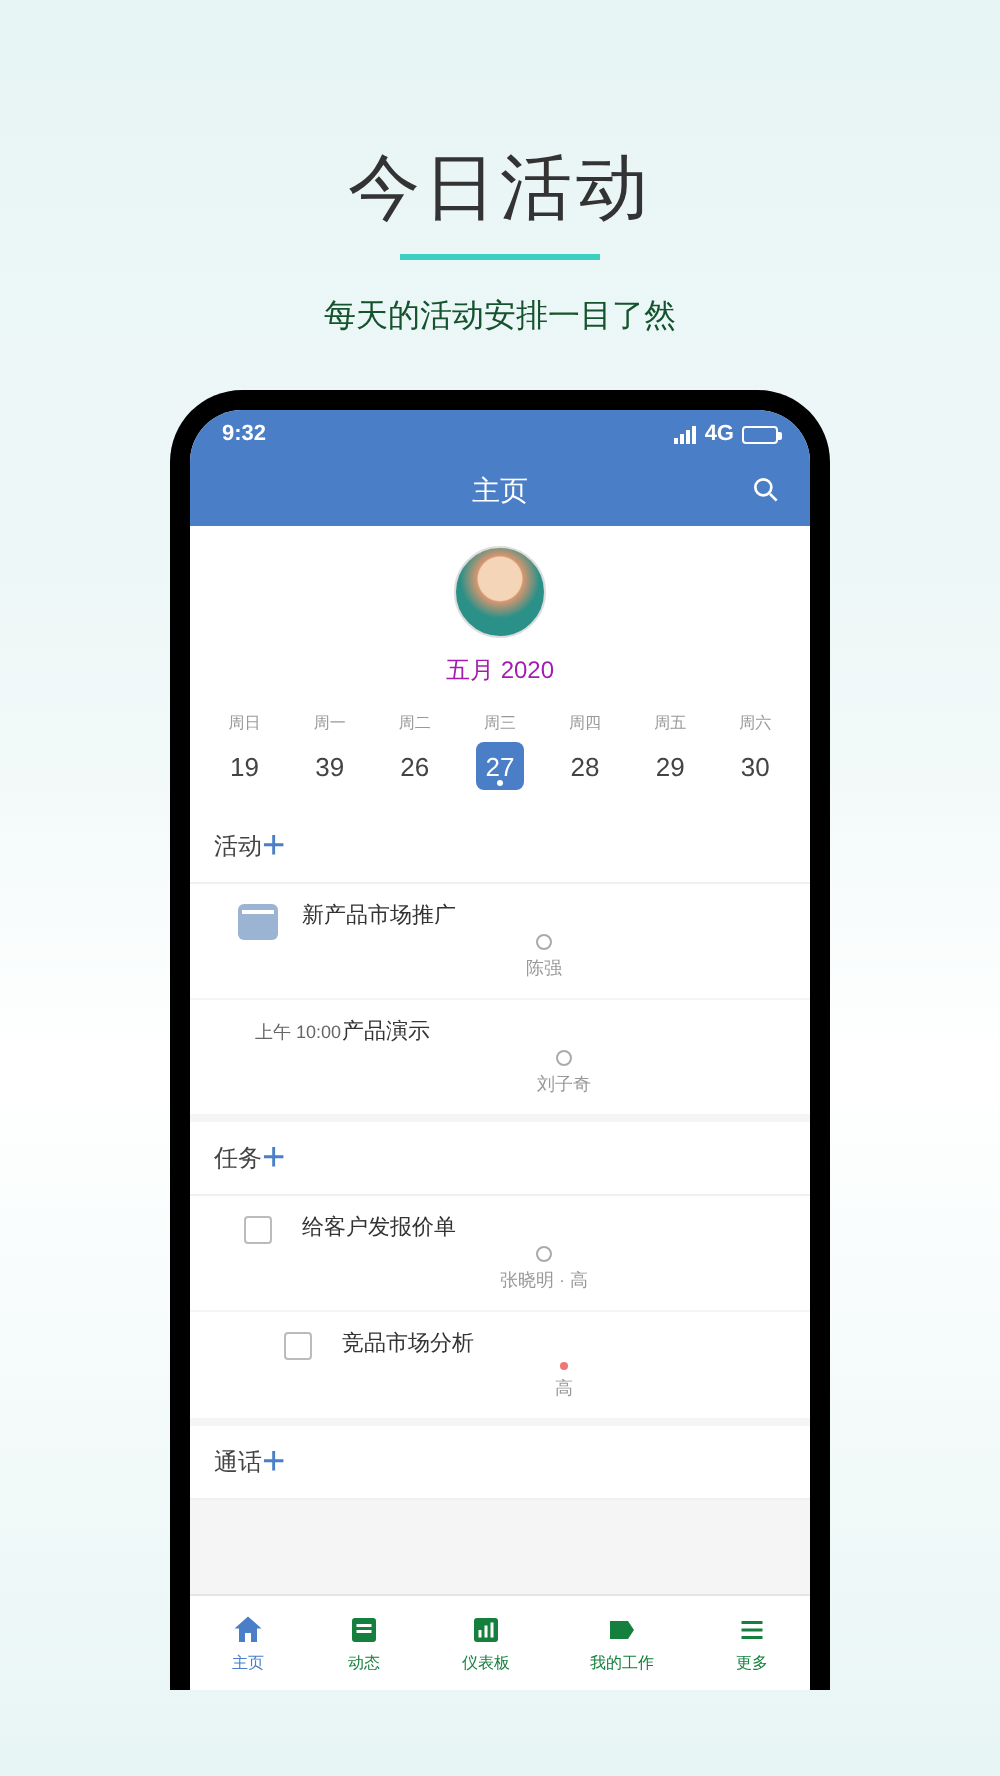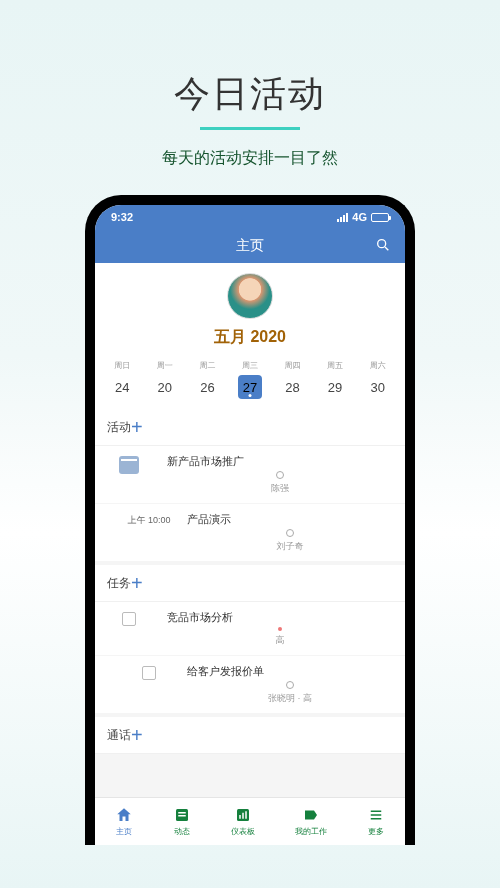--- a/index.html
+++ b/index.html
@@ -80,42 +80,42 @@
   flex-direction: column;
   align-items: center;
   padding: 10px 0 6px;
   background: #fff;
 }
 .avatar {
   width: 46px; height: 46px; border-radius: 50%;
   background: radial-gradient(circle at 50% 35%, #f5d5b8 30%, #d89670 32%, #2a9088 55%);
   border: 1px solid #ddd;
 }
-.month-year { font-size: 16px; color: #a16207; margin-top: 8px; font-weight:700; }
+.month-year { font-size: 12px; color: #a21caf; margin-top: 8px; font-weight:400; }
 .calendar-row {
   display: flex;
   justify-content: space-around;
   padding: 6px 6px 10px;
   background:#fff;
   align-items:flex-end;
 }
 .cal-day { display:flex; flex-direction:column; align-items:center; gap:4px; width: 32px; }
 .cal-day .dow { font-size: 8px; color:#999; }
 .cal-day .num { font-size: 13px; color:#444; width:24px; height:24px; display:flex; align-items:center; justify-content:center; border-radius:4px; }
-.cal-day.selected .num { background:#4a7ec7; color:#000000; position:relative; }
+.cal-day.selected .num { background:#4a7ec7; color:#ffffff; position:relative; }
 .cal-day.selected .num::after { content:''; position:absolute; bottom:2px; left:50%; transform:translateX(-50%); width:3px; height:3px; background:#fff; border-radius:50%; }
 .content { flex:1; overflow:hidden; background:#f5f5f5; }
 .section { background:#fff; margin-top:4px; }
 .section:first-child { margin-top:0; }
 .section-header {
   display:flex; justify-content:flex-start; align-items:center;
   padding: 8px 12px; font-size:12px; color:#444; border-bottom:1px solid #f0f0f0;
 }
 .add-btn { color:#4a7ec7; font-size:20px; font-weight:300; line-height:1; }
-.list-item { display:flex; align-items:flex-start; padding:8px 12px; gap:16px; border-bottom:1px solid #f5f5f5; }
+.list-item { display:flex; align-items:flex-start; padding:8px 12px; gap:0; border-bottom:1px solid #f5f5f5; }
 .list-item:last-child { border-bottom:none;padding-left:32px; }
 .item-left { width:44px; font-size:9px; color:#666; display:flex; align-items:center; justify-content:center; flex-shrink:0; padding-top:2px; }
 .cal-icon { width:20px; height:18px; background:#9bb4d4; border-radius:3px; position:relative; }
 .cal-icon::before { content:''; position:absolute; top:3px; left:2px; right:2px; height:2px; background:#fff; }
 .checkbox { width:14px; height:14px; border:1px solid #bbb; border-radius:2px; background:#fff; }
 .phone-icon svg { width:18px; height:18px; }
 .item-body { flex:1; }
 .item-title { font-size:11px; color:#333; }
 .item-meta { font-size:9px; color:#999; margin-top:2px; display:flex; align-items:center; gap:3px;flex-direction:column; }
 .dot { width:4px; height:4px; border-radius:50%; background:#e77; display:inline-block; }
@@ -164,25 +164,25 @@
   </div>
 
   <div class="profile-section">
     <div class="avatar"></div>
     <div class="month-year">五月 2020</div>
   </div>
 
   <div class="calendar-row">
     <div class="cal-day">
         <span class="dow">周日</span>
-        <span class="num">24</span>
+        <span class="num">19</span>
       </div>
     <div class="cal-day">
         <span class="dow">周一</span>
-        <span class="num">20</span>
+        <span class="num">39</span>
       </div>
     <div class="cal-day">
         <span class="dow">周二</span>
         <span class="num">26</span>
       </div>
     <div class="cal-day selected">
         <span class="dow">周三</span>
         <span class="num">27</span>
       </div>
     <div class="cal-day">
@@ -233,39 +233,39 @@
     <div class="section">
       <div class="section-header">
         <span>任务</span>
         <span class="add-btn">+</span>
       </div>
       <div class="list-item">
         <div class="item-left">
             <span class="checkbox"></span>
           </div>
         <div class="item-body">
+          <div class="item-title">给客户发报价单</div>
+          <div class="item-meta">
+              <span class="person-icon"></span>
+              <span>张晓明 · 高</span>
+            </div>
+        </div>
+      </div>
+      <div class="list-item">
+        <div class="item-left">
+            <span class="checkbox"></span>
+          </div>
+        <div class="item-body">
           <div class="item-title">竞品市场分析</div>
           <div class="item-meta">
               <span class="dot"></span>
               <span>高</span>
             </div>
         </div>
       </div>
-      <div class="list-item">
-        <div class="item-left">
-            <span class="checkbox"></span>
-          </div>
-        <div class="item-body">
-          <div class="item-title">给客户发报价单</div>
-          <div class="item-meta">
-              <span class="person-icon"></span>
-              <span>张晓明 · 高</span>
-            </div>
-        </div>
-      </div>
     </div>
 
     <div class="section">
       <div class="section-header">
         <span>通话</span>
         <span class="add-btn">+</span>
       </div>
     </div>
 
   </div>

